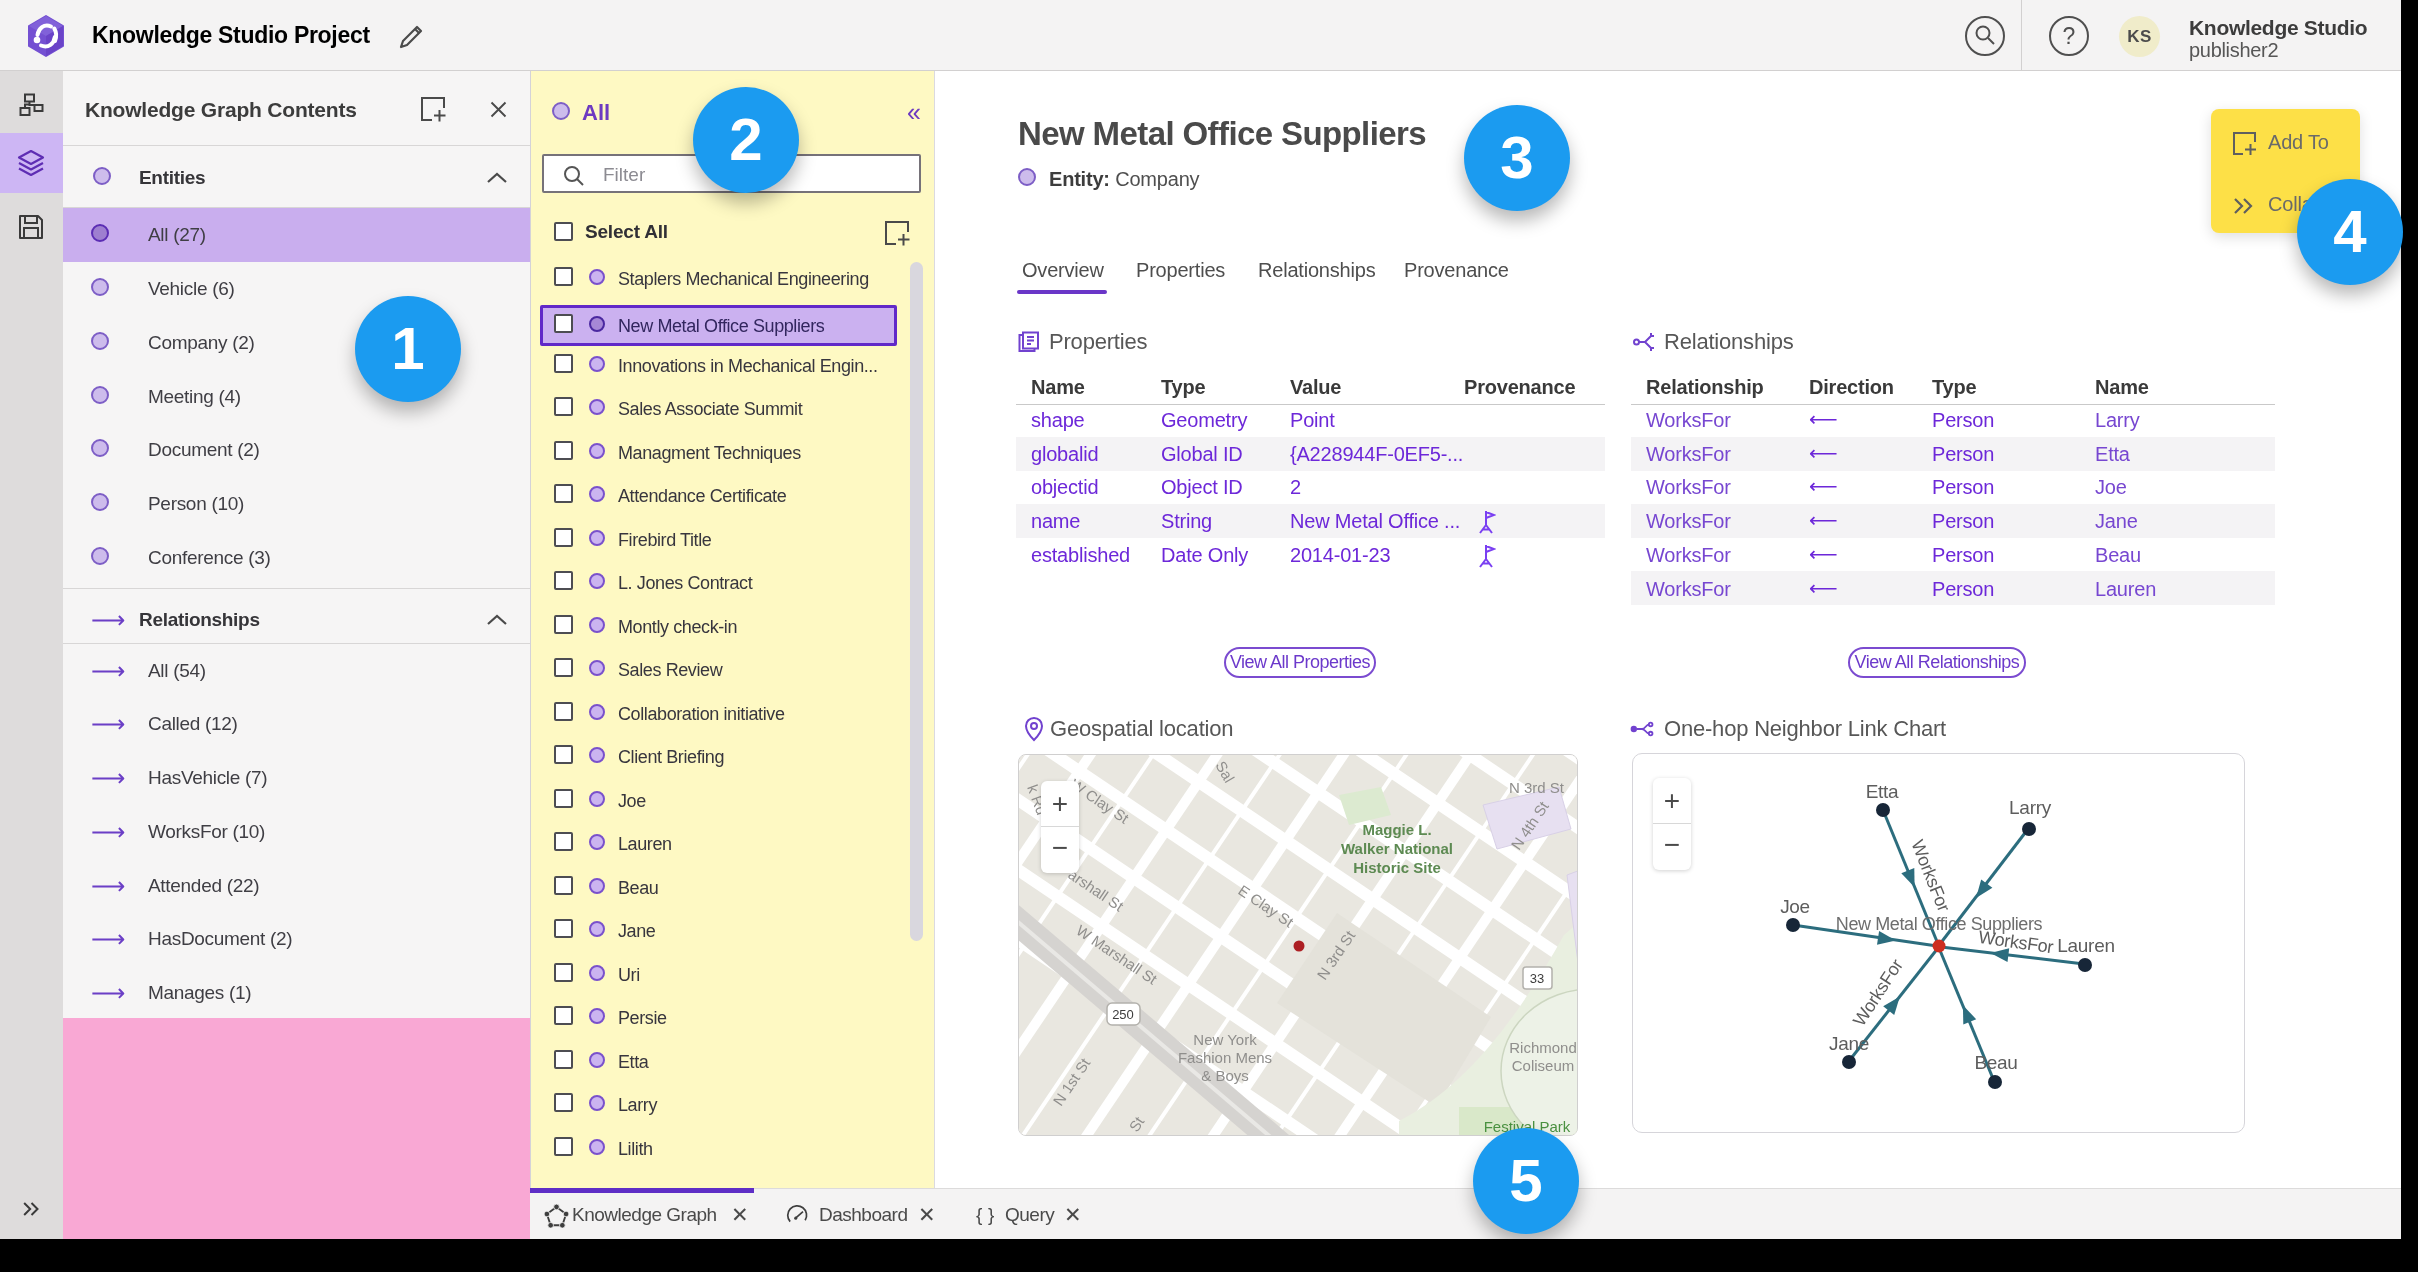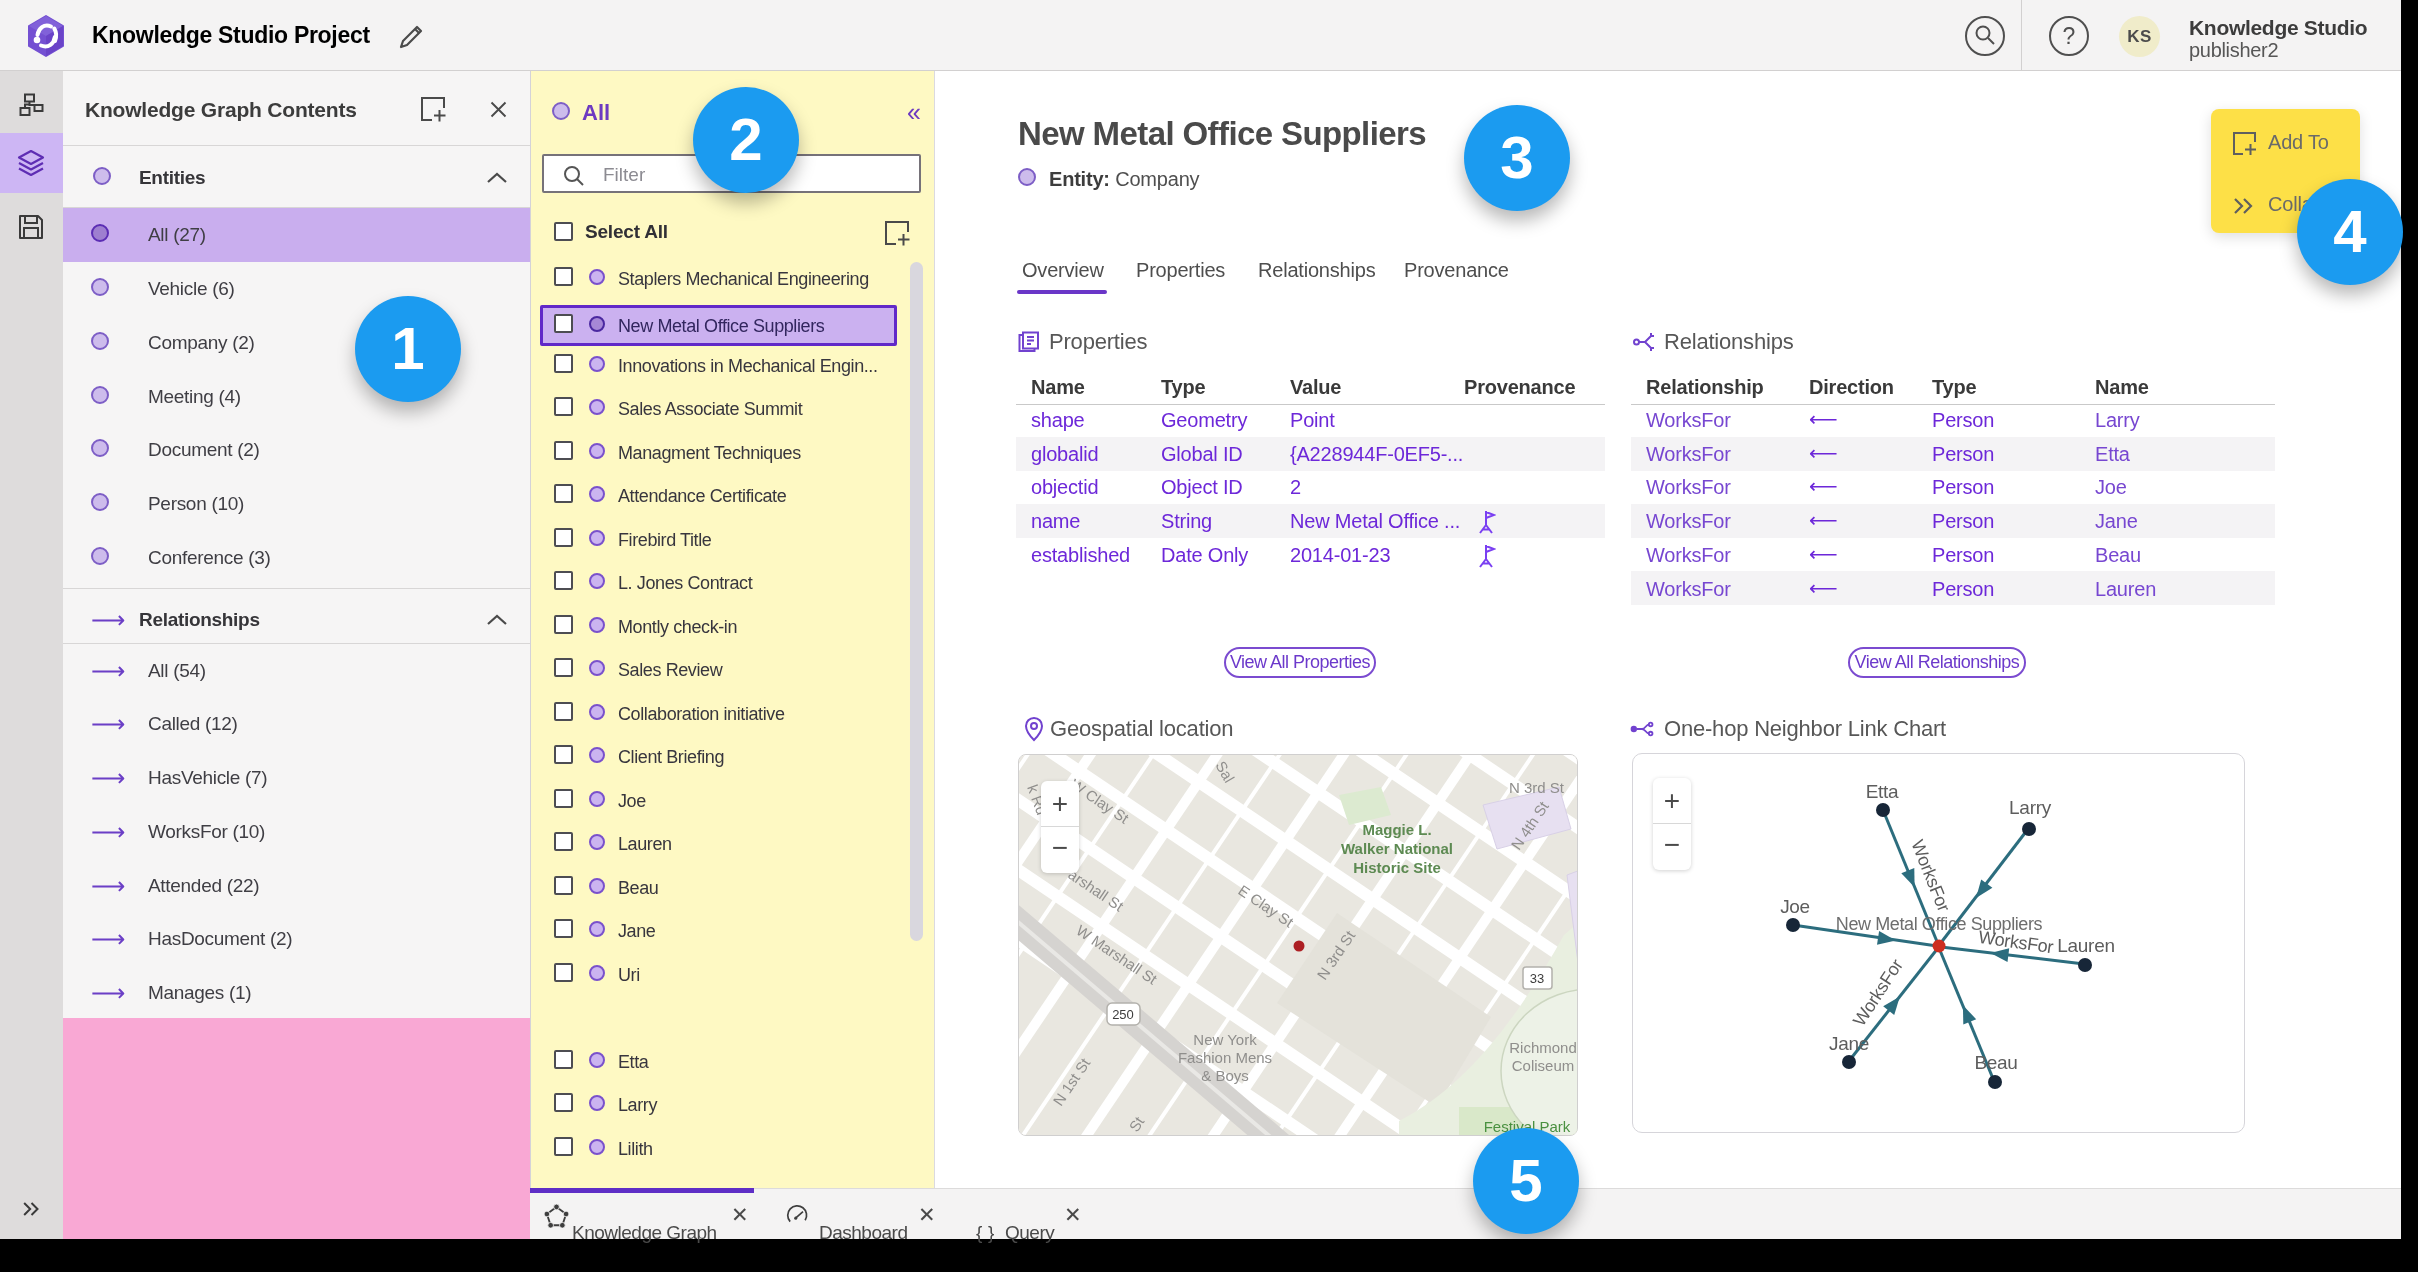--- a/index.html
+++ b/index.html
@@ -71,21 +71,21 @@
 .cell { position:absolute; font-size:20px; color:#6d28d9; white-space:nowrap; letter-spacing:-0.2px; }
 .cellp { position:absolute; font-size:20px; color:#7747d1; white-space:nowrap; letter-spacing:-0.2px; }
 .vbtn { position:absolute; height:31px; border:2px solid #7b4bd0; border-radius:16px; color:#6c39cb; font-size:18px; text-align:center; line-height:27px; background:#fff; white-space:nowrap; letter-spacing:-0.5px; }
 .zoomctl { position:absolute; width:38px; height:92px; background:#fff; border-radius:6px; box-shadow:0 1px 4px rgba(0,0,0,.18); }
 .zoomctl .zp { position:absolute; left:0; top:0; width:38px; height:46px; font-size:28px; color:#4a4a4a; text-align:center; line-height:46px; font-weight:normal; border-bottom:1px solid #d8d8d8;}
 .zoomctl .zm { position:absolute; left:0; top:46px; width:38px; height:46px; font-size:28px; color:#4a4a4a; text-align:center; line-height:42px; }
 
 
 #tabbar { position:absolute; left:530px; top:1188px; width:1871px; height:51px; background:#f4f3f3; border-top:1px solid #dcdbdb; }
 #tabbar .activeline { position:absolute; left:0px; top:-1px; width:224px; height:5px; background:#5e2ec6; }
-#tabbar .tname { position:absolute; top:33px; font-size:19px; color:#4a4a4a; letter-spacing:-0.5px; white-space:nowrap; }
+#tabbar .tname { position:absolute; top:15px; font-size:19px; color:#4a4a4a; letter-spacing:-0.5px; white-space:nowrap; }
 #tabbar .x { position:absolute; top:14px; font-size:21px; color:#4a4a4a; }
 
 
 #addcard { position:absolute; left:2211px; top:109px; width:149px; height:124px; background:#fde047; border-radius:8px; box-shadow:0 4px 14px rgba(0,0,0,.13); }
 #addcard .t1 { position:absolute; left:57px; top:22px; font-size:20px; color:#6a6a6a; letter-spacing:-0.2px; }
 #addcard .t2 { position:absolute; left:57px; top:84px; font-size:20px; color:#6a6a6a; letter-spacing:-0.2px; }
 
 
 .callout { position:absolute; width:106px; height:106px; border-radius:50%; background:#1b9bf0; color:#fff; font-size:60px; font-weight:bold; text-align:center; line-height:106px; box-shadow:0 10px 18px rgba(0,0,0,.28); }
 </style>
@@ -350,20 +350,25 @@
       </div>
     <div class="lrow" style="top:838px">
         <div class="cb"></div>
         <div class="circ"></div>
         <div class="ltxt">Jane</div>
       </div>
     <div class="lrow" style="top:882px">
         <div class="cb"></div>
         <div class="circ"></div>
         <div class="ltxt">Uri</div>
+      </div>
+    <div class="lrow" style="top:925px">
+        <div class="cb"></div>
+        <div class="circ"></div>
+        <div class="ltxt">Persie</div>
       </div>
     <div class="lrow" style="top:969px">
         <div class="cb"></div>
         <div class="circ"></div>
         <div class="ltxt">Etta</div>
       </div>
     <div class="lrow" style="top:1012px">
         <div class="cb"></div>
         <div class="circ"></div>
         <div class="ltxt">Larry</div>

